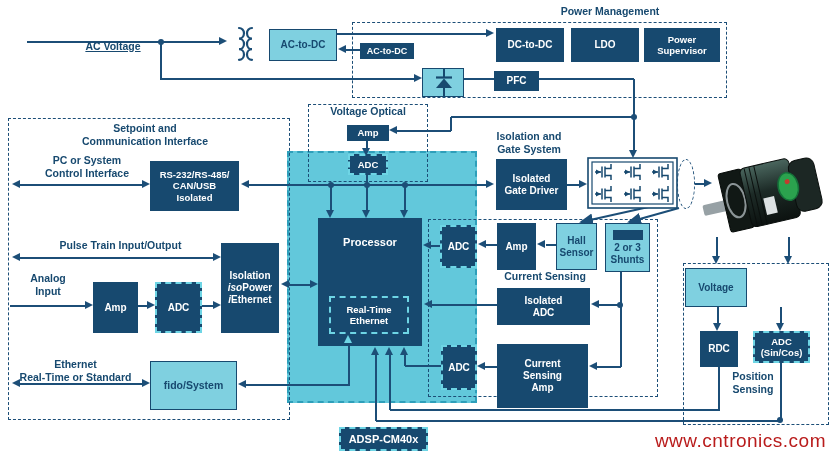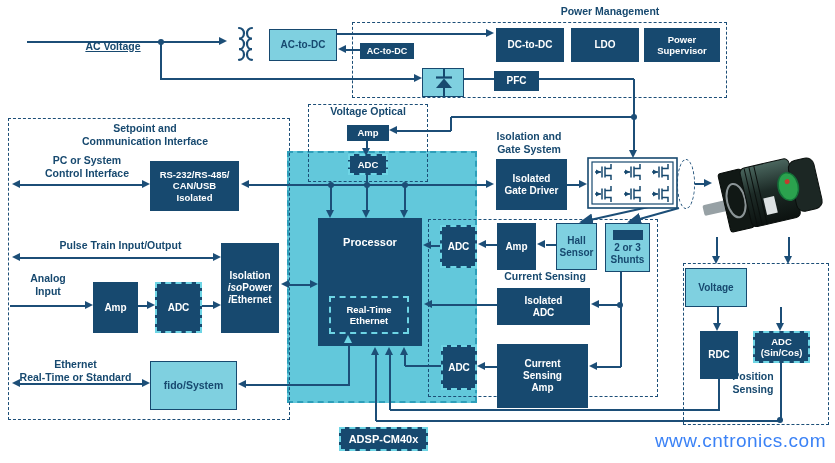--- a/index.html
+++ b/index.html
@@ -25,21 +25,21 @@
   .vl{position:absolute;width:2px;background:#1c4e77;}
   .dot{position:absolute;width:6px;height:6px;border-radius:50%;background:#1c4e77;}
   .ar{position:absolute;width:0;height:0;}
   .ar-r{border-top:4.5px solid transparent;border-bottom:4.5px solid transparent;border-left:8px solid #1c4e77;}
   .ar-l{border-top:4.5px solid transparent;border-bottom:4.5px solid transparent;border-right:8px solid #1c4e77;}
   .ar-d{border-left:4.5px solid transparent;border-right:4.5px solid transparent;border-top:8px solid #1c4e77;}
   .ar-u{border-left:4.5px solid transparent;border-right:4.5px solid transparent;border-bottom:8px solid #1c4e77;}
   .ar-u.cy{border-bottom-color:#6ed5e5;}
   #cable-ellipse{position:absolute;left:677px;top:159px;width:18px;height:50px;border:1.6px dashed #1c4e77;
        border-radius:50%;box-sizing:border-box;}
-  #watermark{position:absolute;left:608px;top:430px;width:218px;text-align:right;color:#3b82f6;
+  #watermark{position:absolute;left:608px;top:430px;width:218px;text-align:right;color:#b91c1c;
        font-size:19px;font-weight:400;letter-spacing:0.5px;}
   .shunt-bar{width:30px;height:10px;background:#17496f;margin:0 auto 2px auto;}
   em.it{font-style:italic;}
 </style>
 </head>
 <body>
 
 <div id="stage">
 
   <div id="chip"></div>
@@ -274,21 +274,21 @@
   <div class="blk dark dcy" style="left:440px;top:225px;width:37px;height:43px;"><span>ADC</span></div>
 
   <div class="blk dark" style="left:497px;top:288px;width:93px;height:37px;"><span>Isolated
 ADC</span></div>
   <div class="blk dark" style="left:497px;top:344px;width:91px;height:64px;"><span>Current
 Sensing
 Amp</span></div>
   <div class="blk dark dcy" style="left:441px;top:345px;width:36px;height:45px;"><span>ADC</span></div>
 
   <div class="blk light" style="left:685px;top:268px;width:62px;height:39px;"><span>Voltage</span></div>
-  <div class="blk dark" style="left:700px;top:331px;width:38px;height:48px;"><span>RDC</span></div>
+  <div class="blk dark" style="left:700px;top:331px;width:38px;height:36px;"><span>RDC</span></div>
   <div class="blk dark dcy" style="left:753px;top:331px;width:57px;height:32px;font-size:9.5px;"><span>ADC
 (Sin/Cos)</span></div>
 
   <div class="blk dark dcy" style="left:339px;top:427px;width:89px;height:24px;font-size:11px;"><span>ADSP-CM40x</span></div>
 
   <div class="lbl" style="left:78px;top:40px;width:70px;text-decoration:underline;">AC Voltage</div>
   <div class="lbl" style="left:500px;top:5px;width:220px;">Power Management</div>
   <div class="lbl" style="left:313px;top:105px;width:110px;">Voltage Optical</div>
   <div class="lbl" style="left:40px;top:122px;width:210px;">Setpoint and
 Communication Interface</div>

